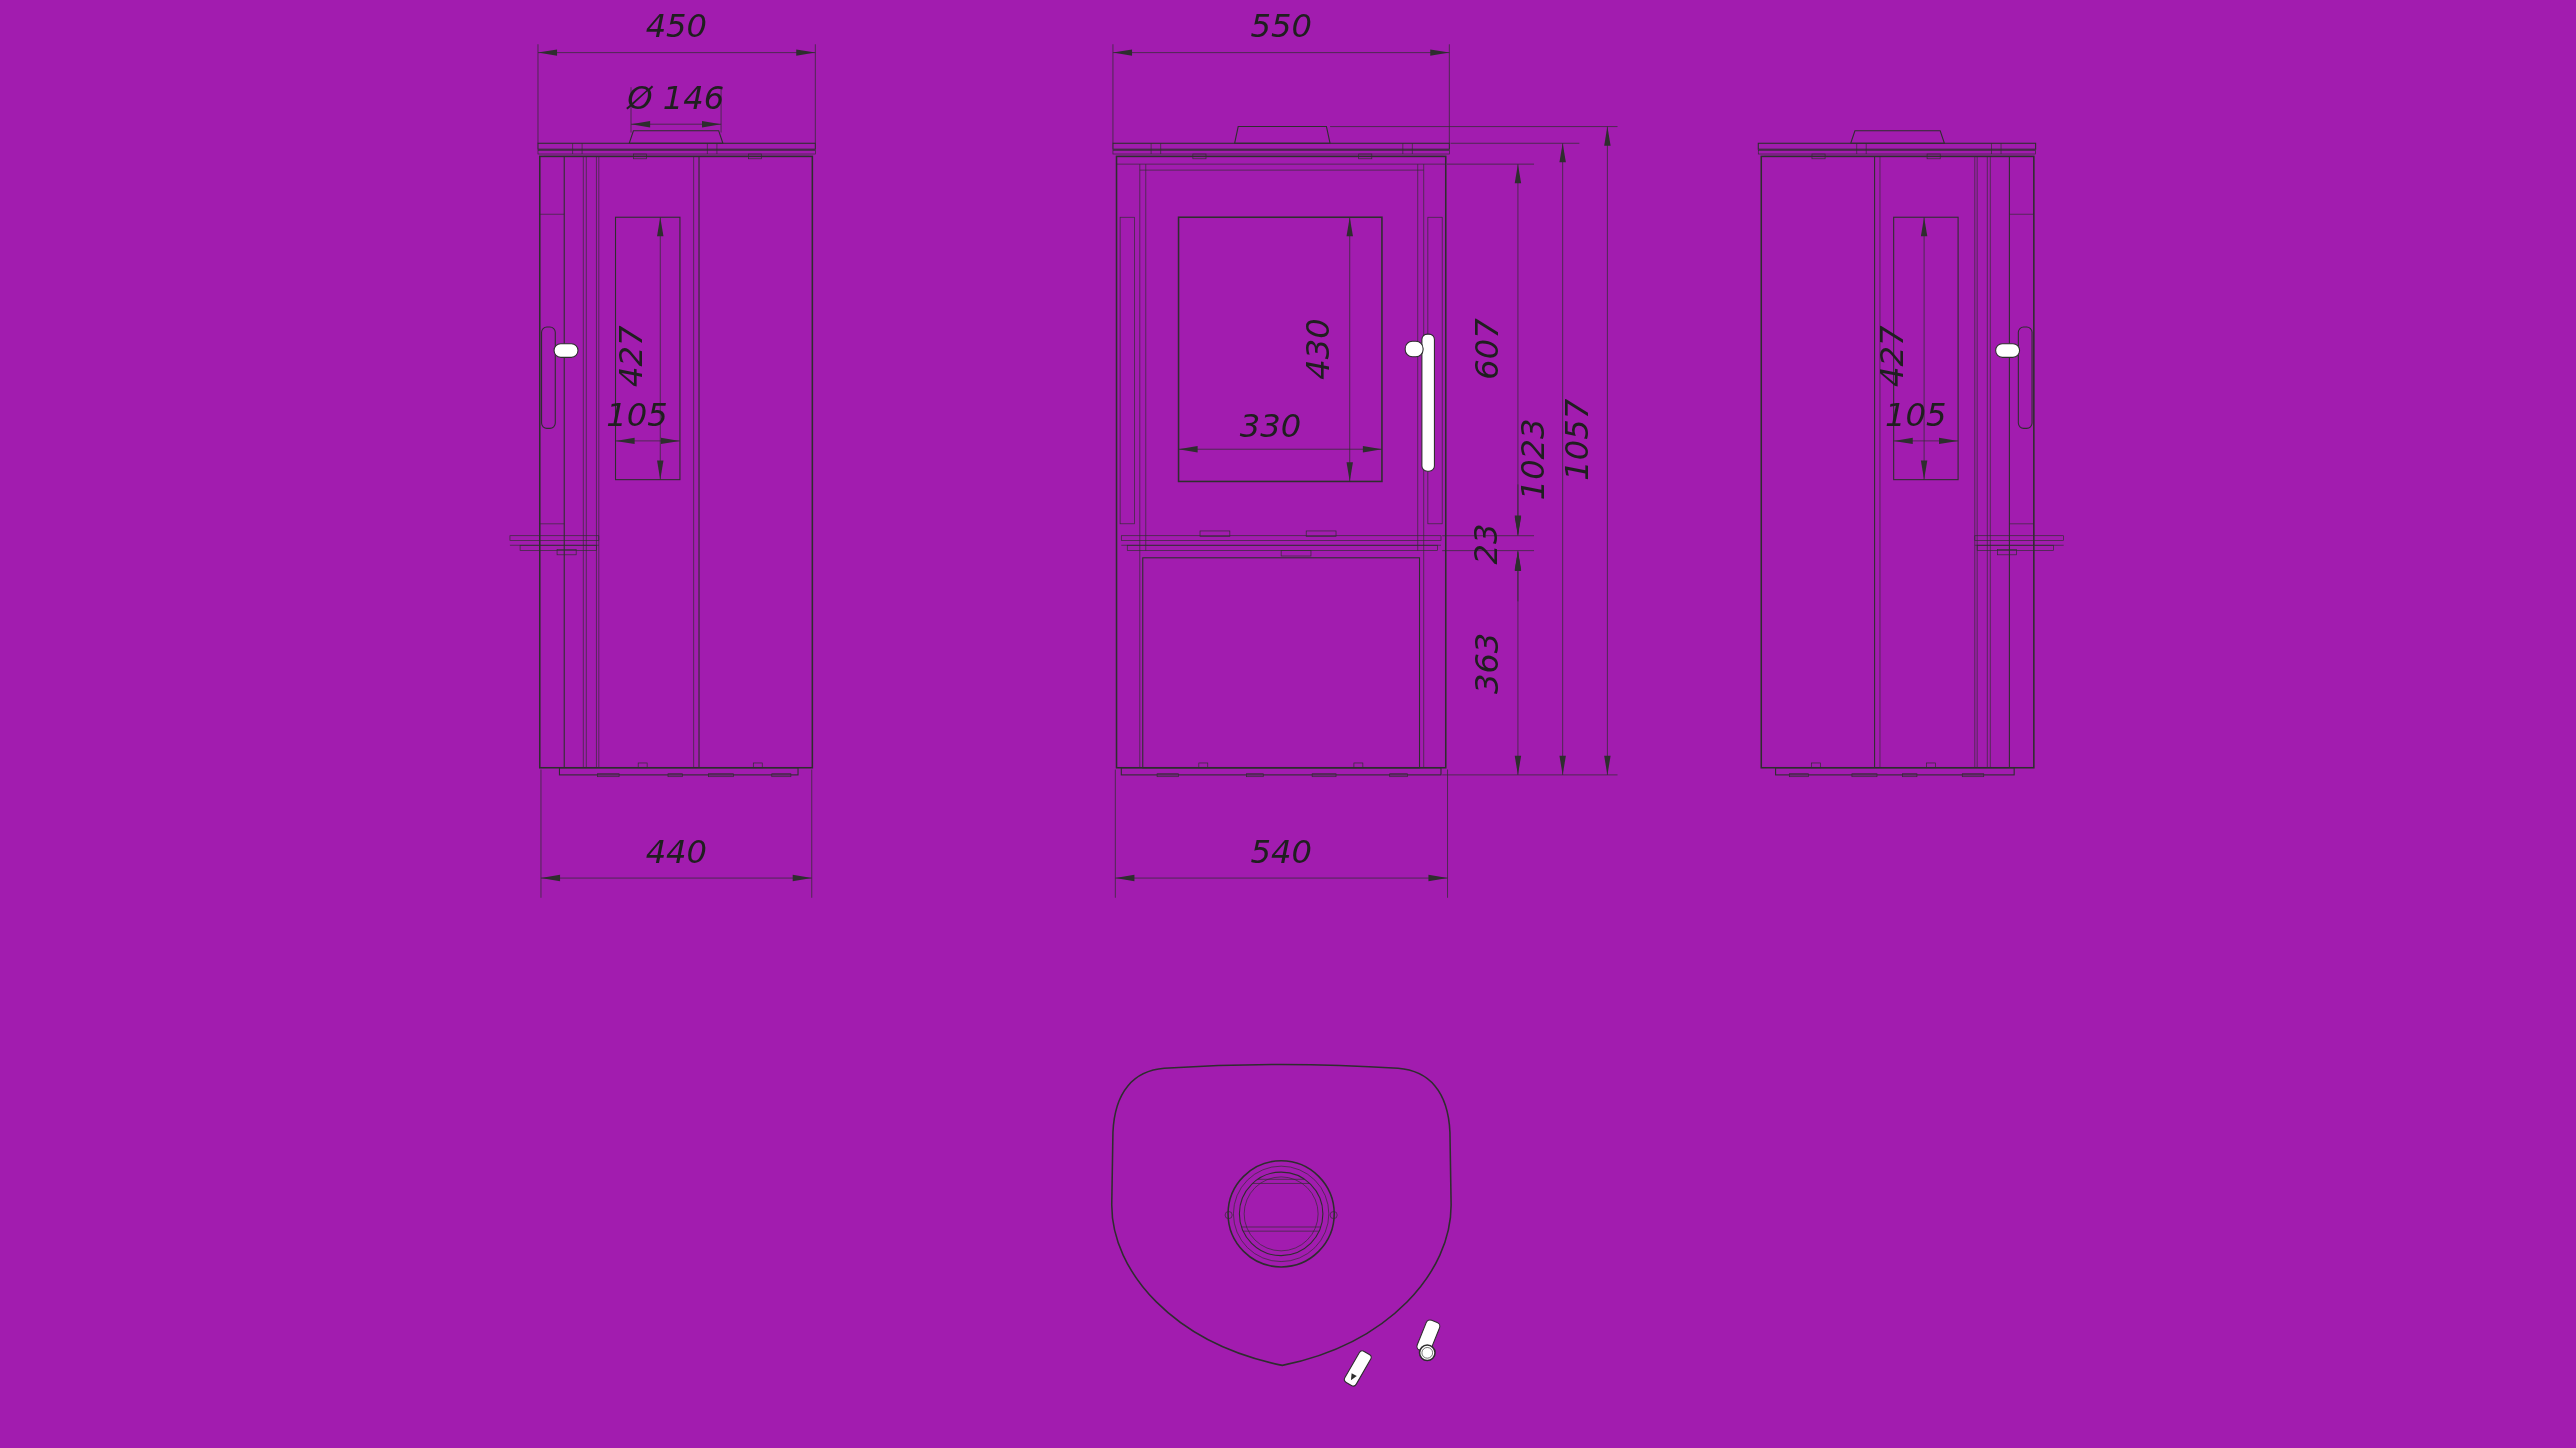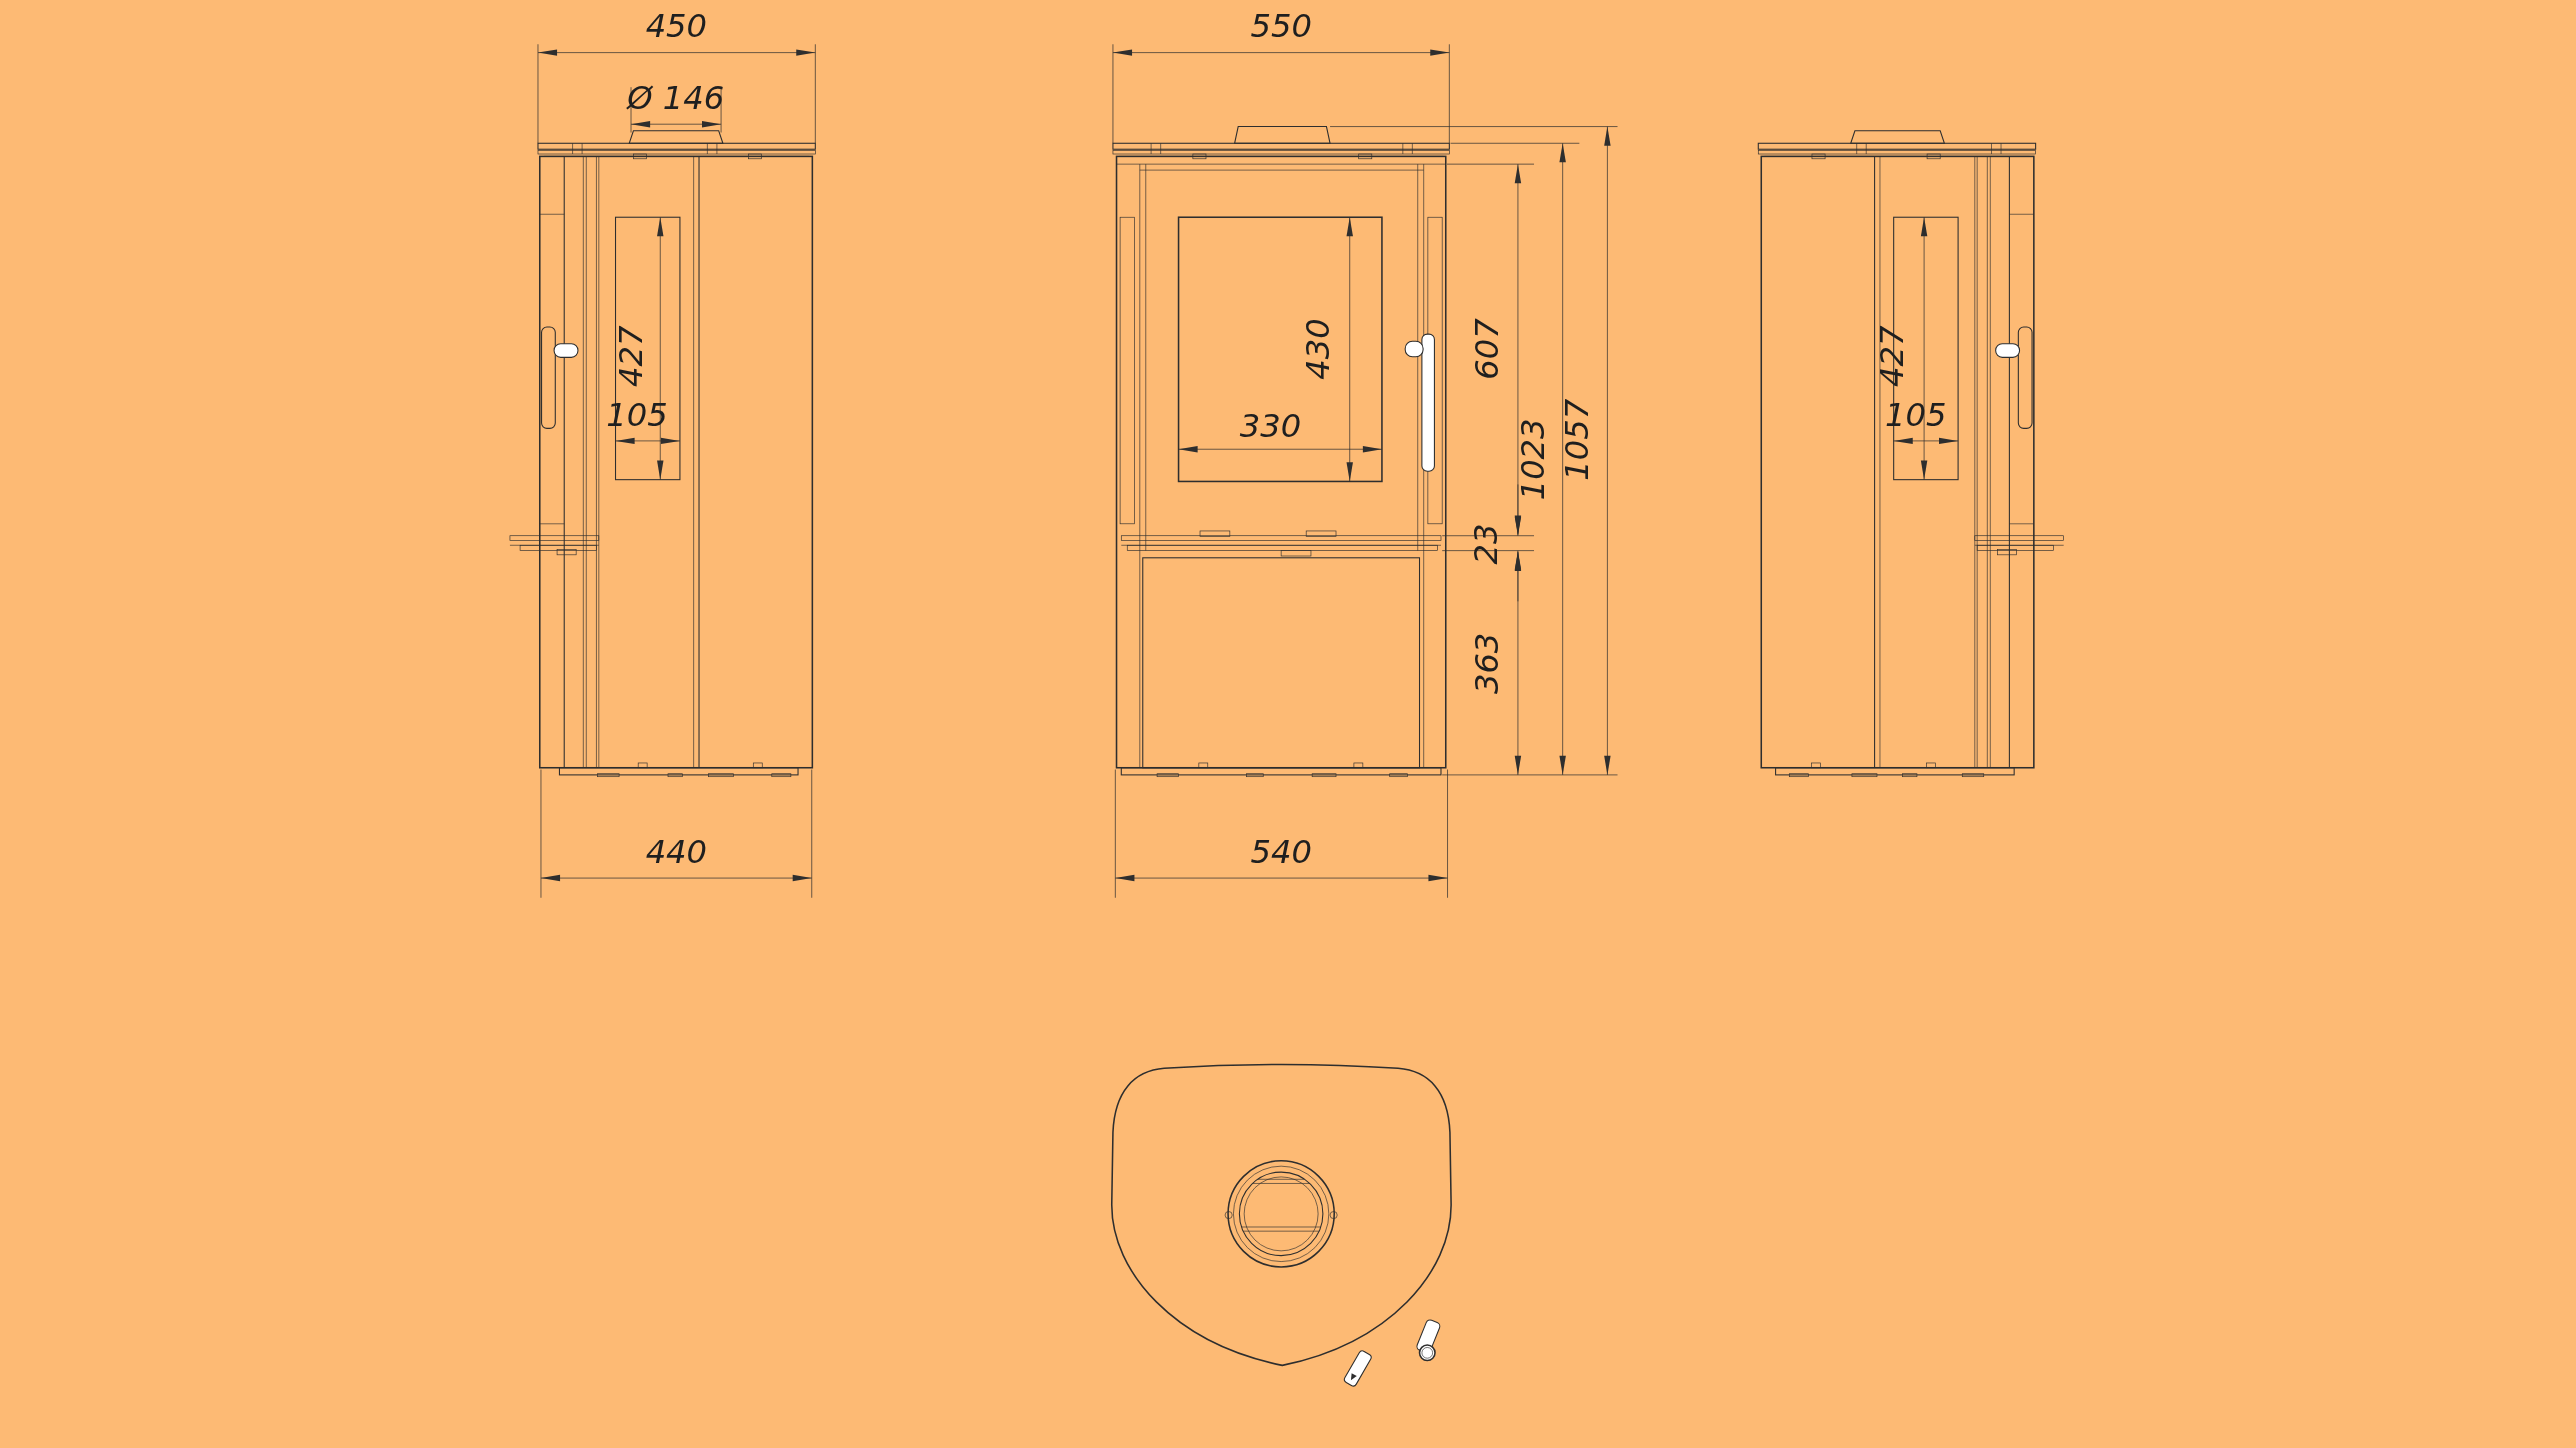--- a/index.html
+++ b/index.html
@@ -1,16 +1,16 @@
 <!DOCTYPE html>
 <html style="font-size:9.5px"><head>
 <meta charset="utf-8">
 <style>
   html,body{margin:0;padding:0;background:#ffffff;}
-  .stage{position:relative;width:2576px;height:1449px;background:#fdba74;overflow:hidden;}
+  .stage{position:relative;width:2576px;height:1449px;background:#a21caf;overflow:hidden;}
   svg{display:block;}
   .s2{stroke:#2e2e2e;stroke-width:2.6;fill:none;}
   .s15{stroke:#2e2e2e;stroke-width:1.8;fill:none;}
   .s1{stroke:#2e2e2e;stroke-width:1.1;fill:none;}
   .dim{stroke:#2e2e2e;stroke-width:1.2;fill:none;}
   .fillw{fill:#ffffff;}
   .dtext{font-family:"DejaVu Sans",sans-serif;font-style:italic;font-size:54px;fill:#1f1f1f;text-anchor:middle;}
 </style>
 </head>
 <body>

